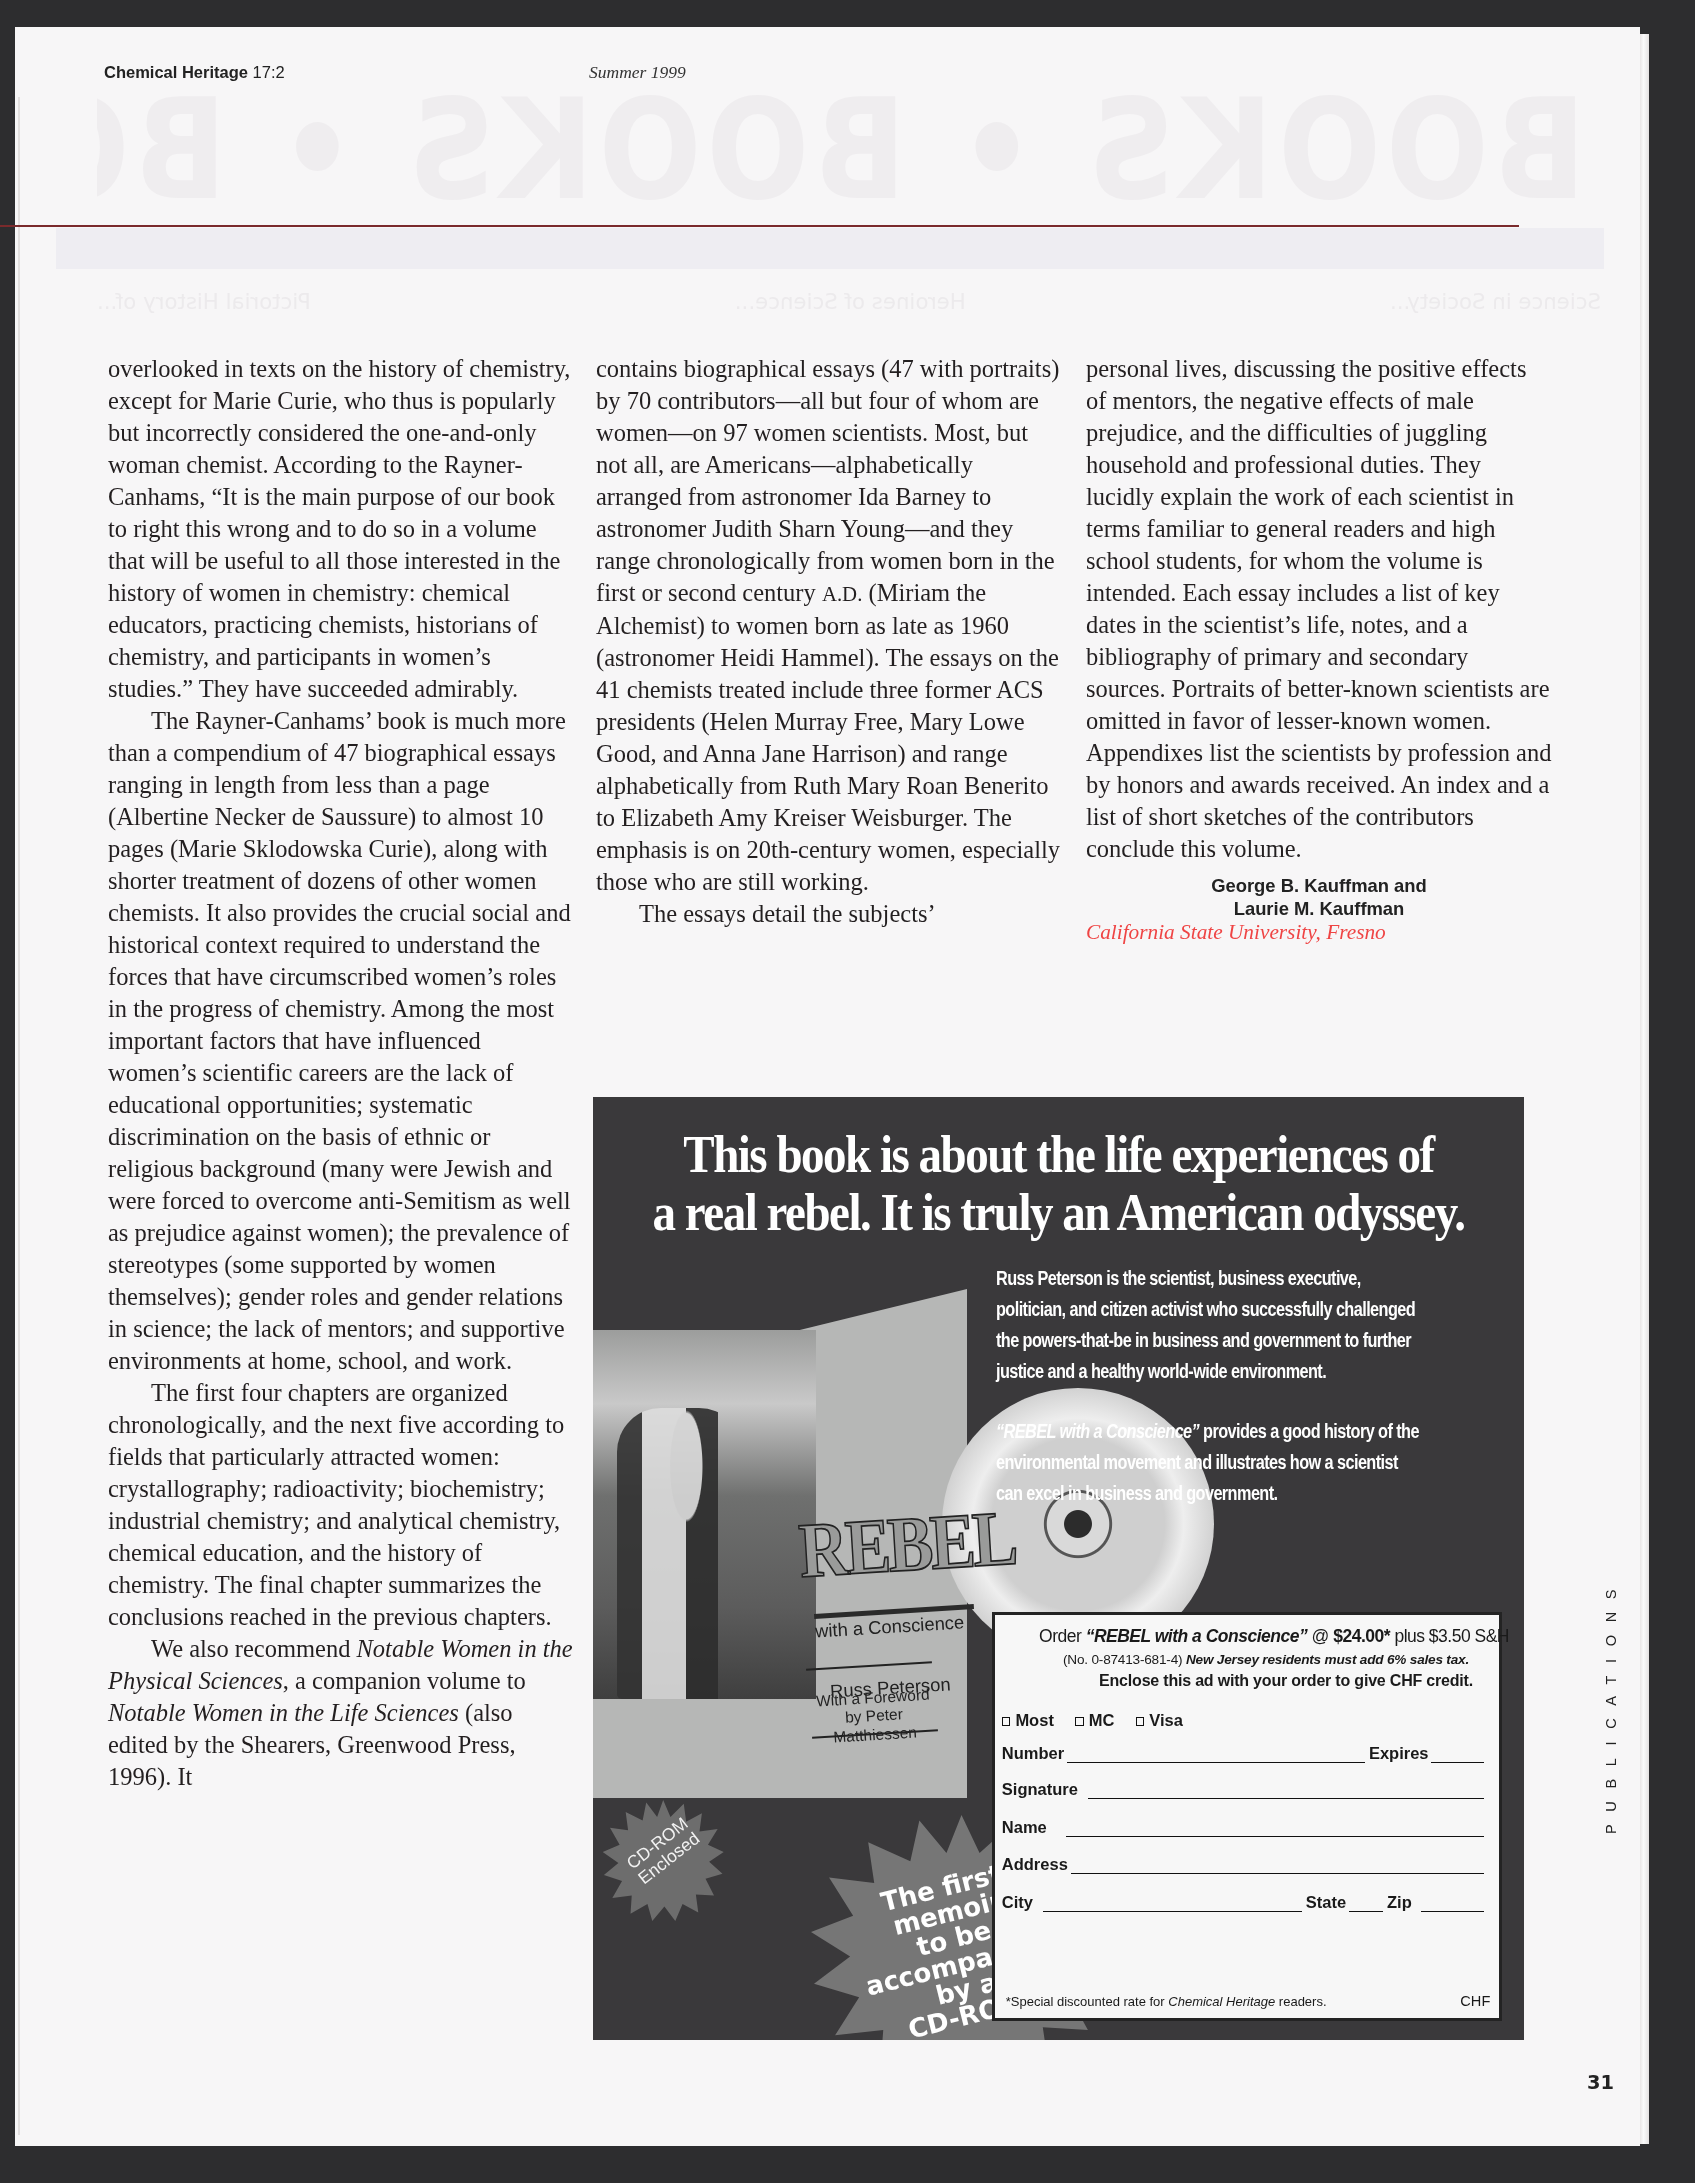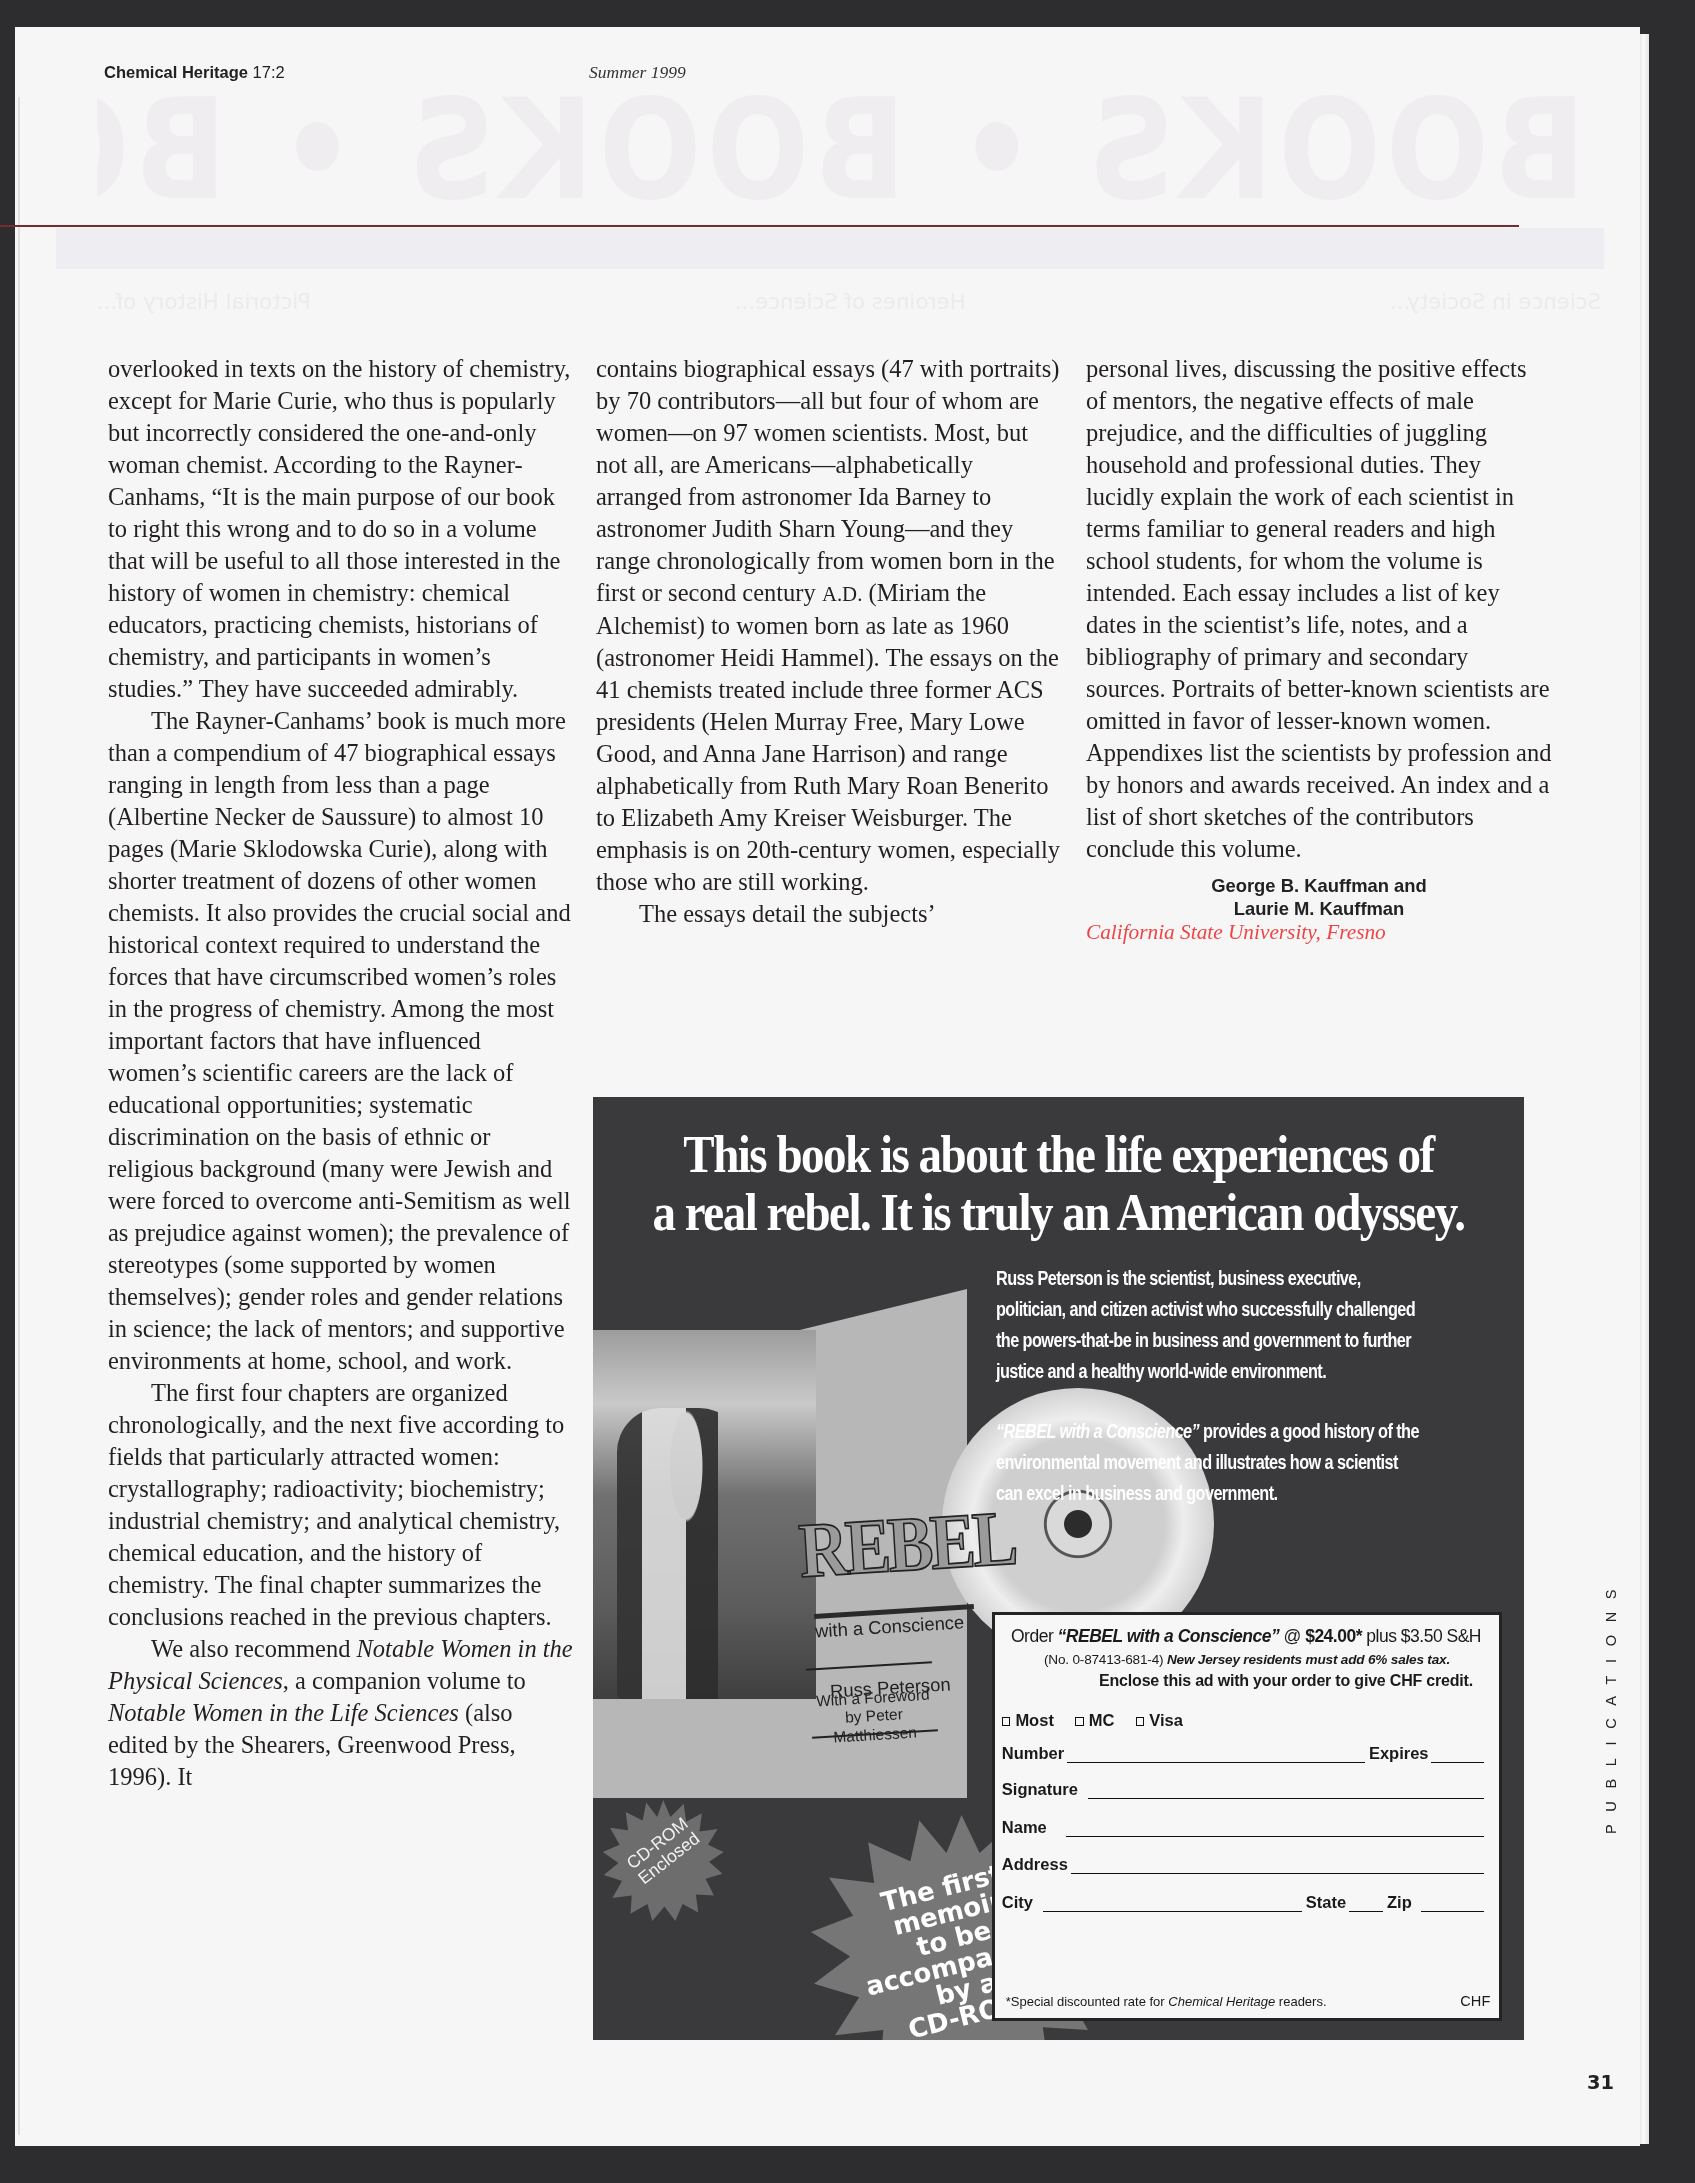--- a/index.html
+++ b/index.html
@@ -165,28 +165,28 @@
     transform: scaleX(0.84); transform-origin: left top;
   }
   .ad-desc p { margin: 0 0 29px 0; }
   .ad-desc .title-i { font-style: italic; }
   .order-box {
     position: absolute; left: 399px; top: 515px; width: 510px; height: 409px;
     background: #f7f7f7; border: 3.9px solid #232323; box-sizing: border-box;
     font-family: "Liberation Sans", sans-serif; color: #1a1a1a;
   }
   .ob-line1 {
-    position: absolute; top: 10.7px; left: 16px; width: 100%; text-align: left;
+    position: absolute; top: 10.7px; left: 10px; width: 100%; text-align: right;
     font-size: 17.5px; letter-spacing: -0.5px;
   }
   .ob-line1 .bold-i, .ob-line2 .bold-i { font-weight: bold; font-style: italic; }
   .ob-line1 .bold { font-weight: bold; }
   .ob-line2 {
     position: absolute; top: 37px; left: 0; width: 100%; text-align: center;
-    font-size: 13.6px; letter-spacing: -0.2px;
+    font-size: 13.6px; letter-spacing: -0.2px; padding-left: 19px;
   }
   .ob-line3 {
     position: absolute; top: 57px; left: 0; width: 100%; text-align: center;
     font-size: 16px; font-weight: bold; letter-spacing: -0.2px; padding-left: 39px;
   }
   .pay-row {
     position: absolute; top: 96px; left: 6.8px;
     font-size: 16.5px; font-weight: bold; display: flex; gap: 21.3px;
   }
   .checkbox {

